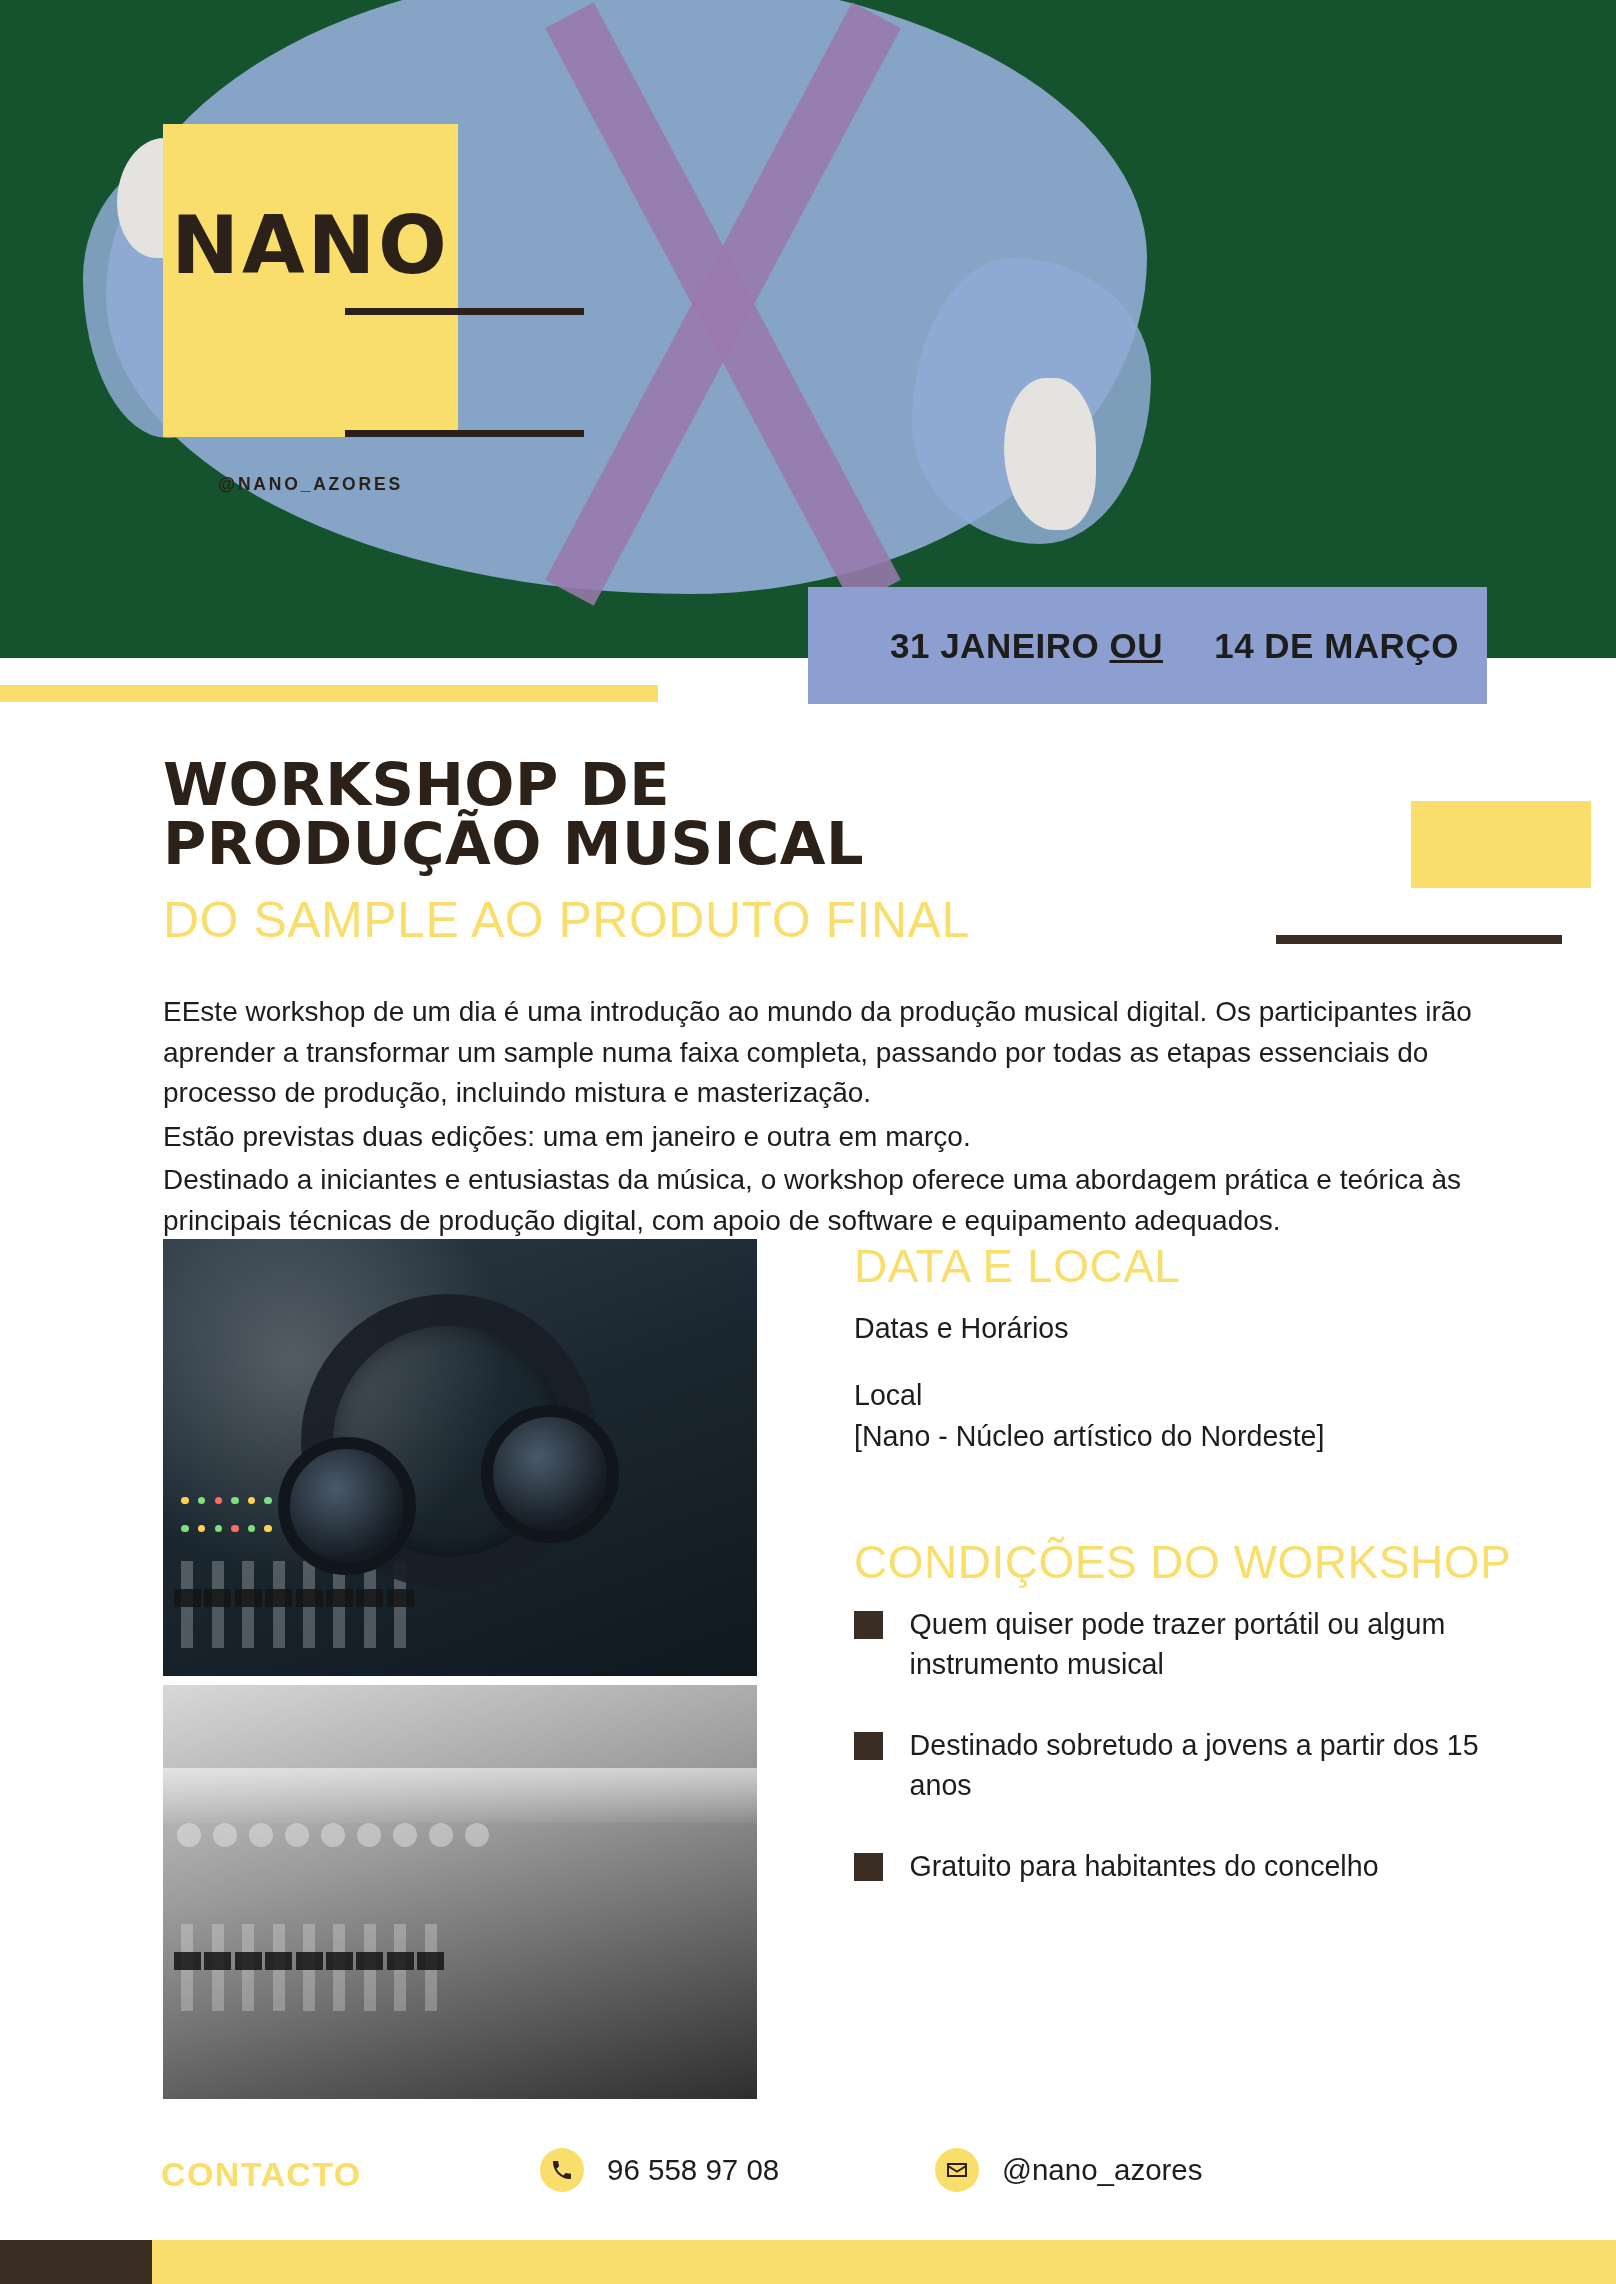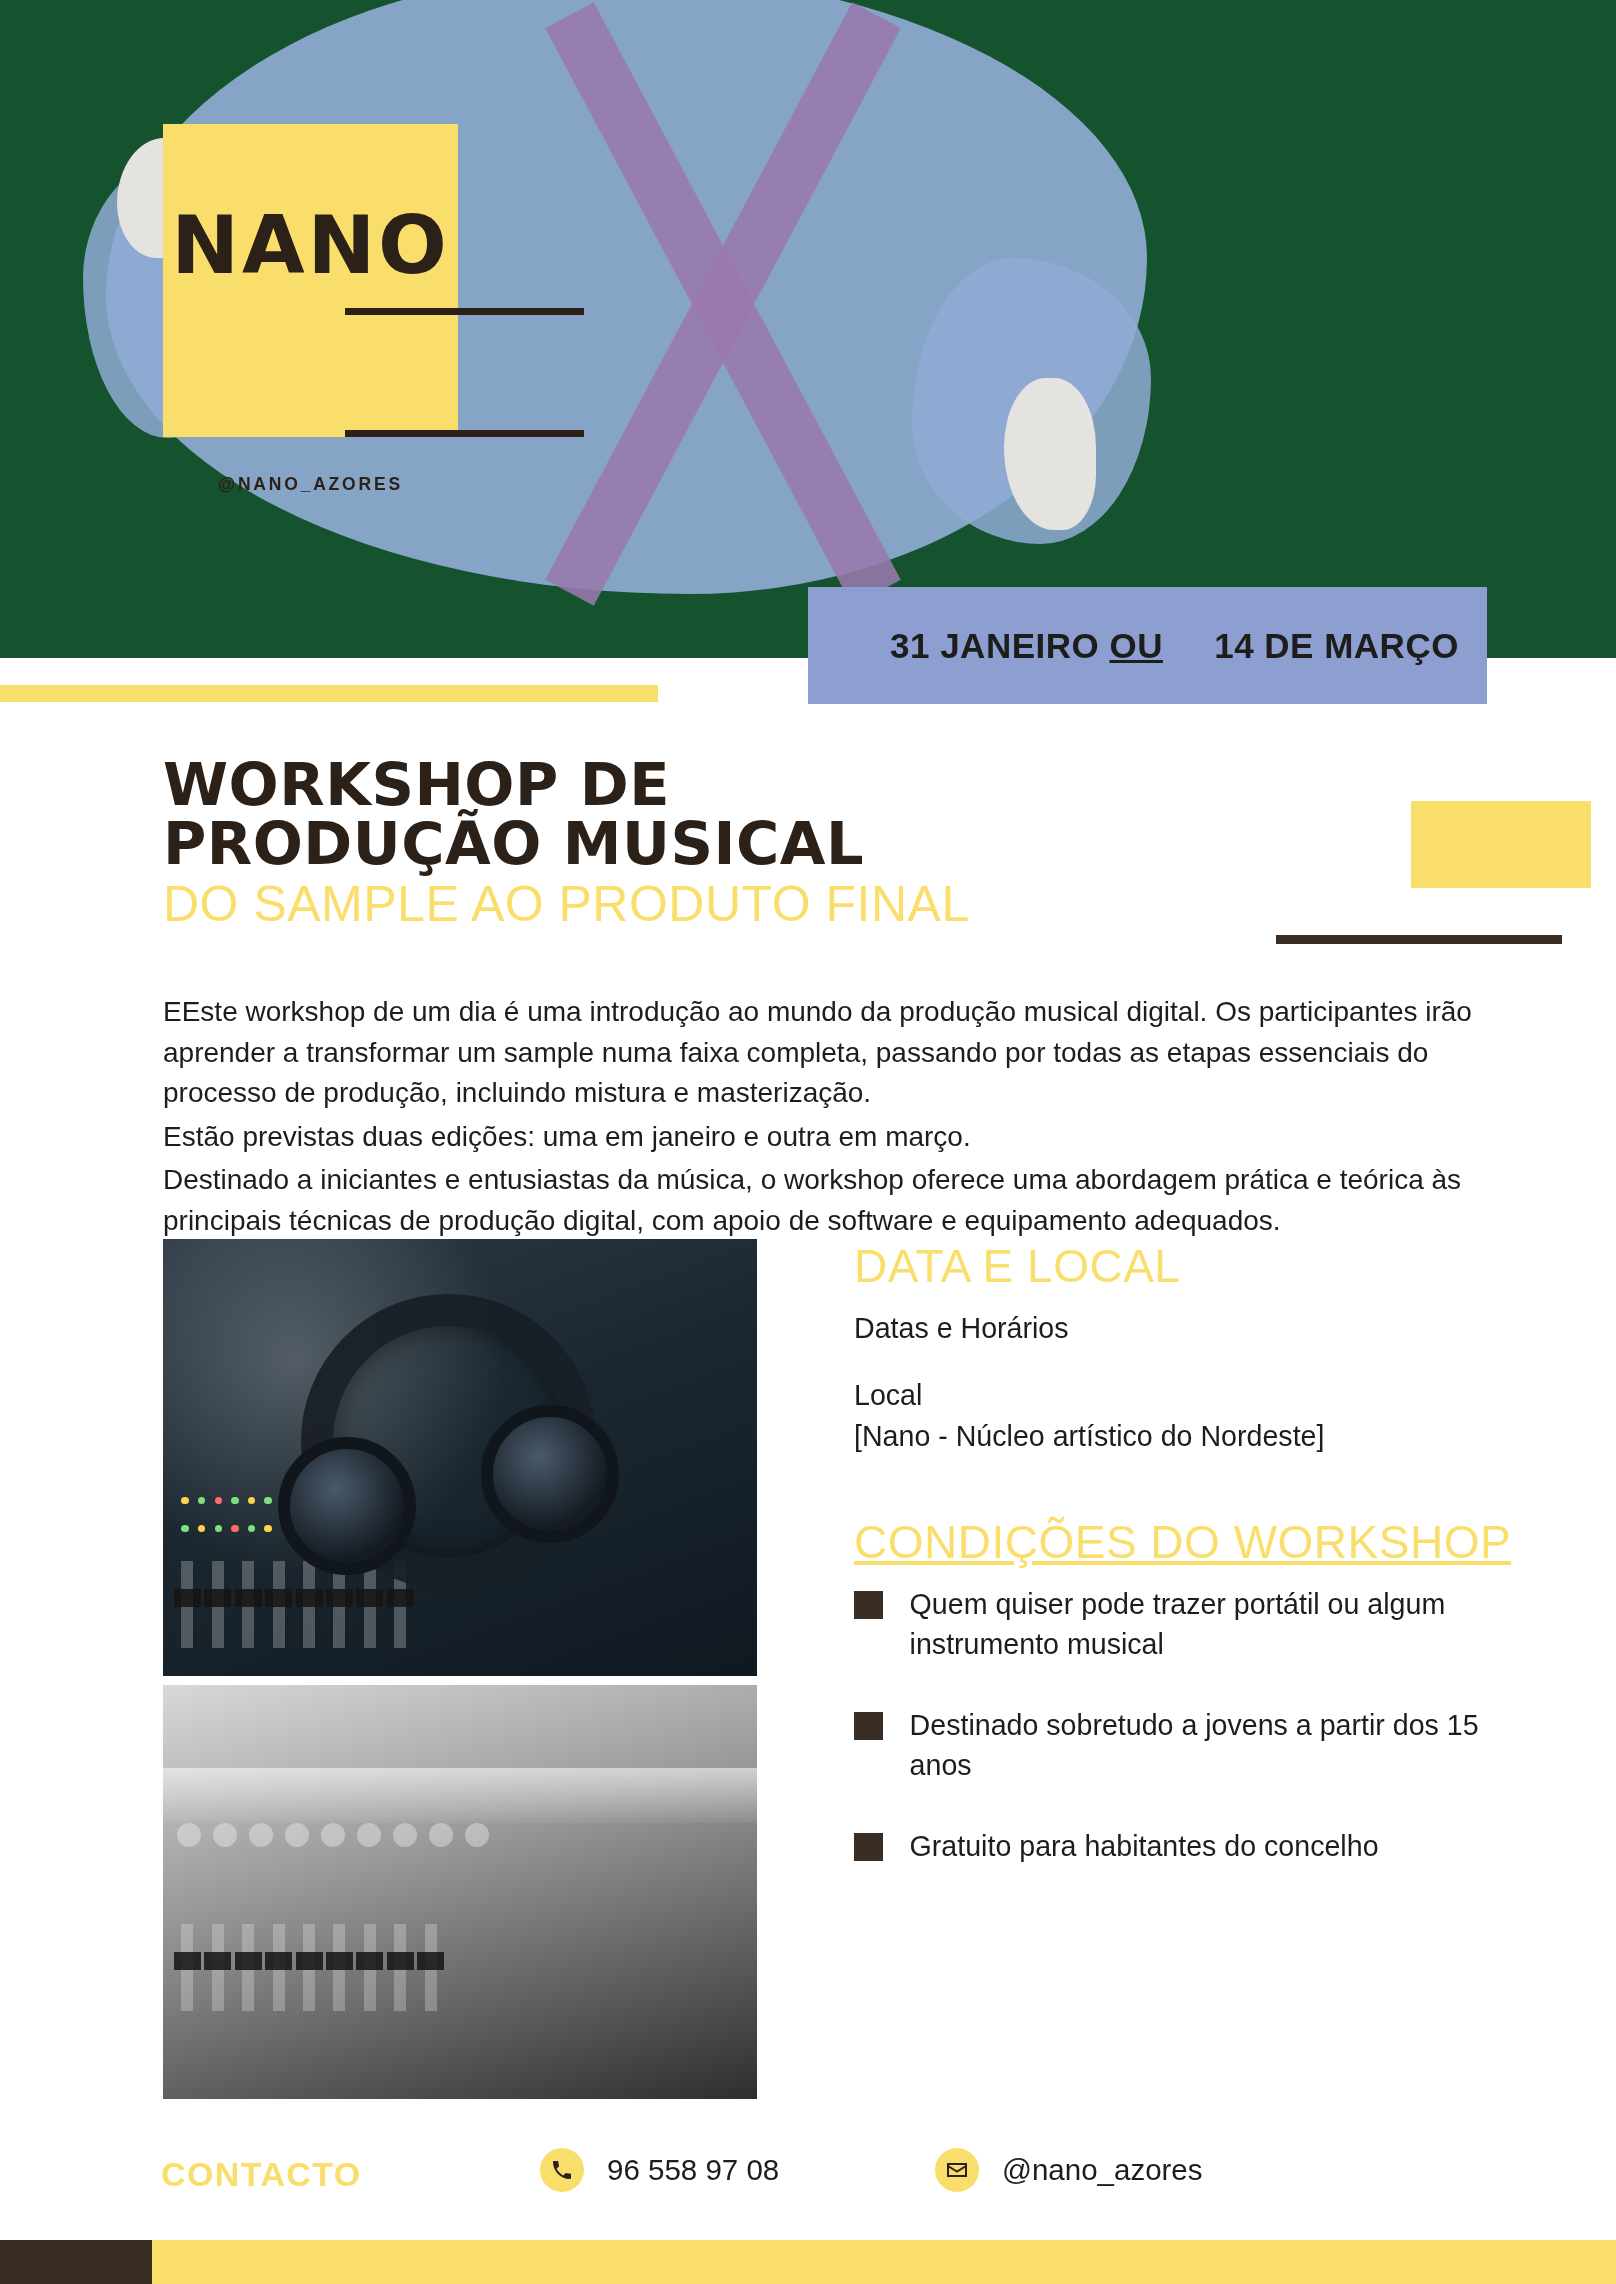--- a/index.html
+++ b/index.html
@@ -119,21 +119,21 @@
   .title {
     font-family:"DejaVu Sans", sans-serif;
     font-weight:700;
     font-size:59px;
     line-height:1.0;
     letter-spacing:0.5px;
     color:#2b2119;
     text-transform:uppercase;
   }
   .subtitle {
-    margin-top:2px;
+    margin-top:18px;
     font-size:50px;
     color:#fade6b;
     letter-spacing:0.5px;
   }
 
   .yellow-square {
     position:absolute; left:1411px; top:801px; width:180px; height:87px; background:#fade6b;
   }
   .dark-rule {
     position:absolute; left:1276px; top:935px; width:286px; height:9.2px; background:#3a2d23;
@@ -191,21 +191,21 @@
   .photo.bottom .panel-strip {
     position:absolute; left:0; right:0; height:55px;
     background:linear-gradient(180deg, rgba(255,255,255,0.55), rgba(255,255,255,0.05));
   }
 
   
   .right-col { position:absolute; left:854px; top:1239px; width:691px; }
   .sec-head {
     font-size:46px; color:#fade6b; letter-spacing:0.5px; margin-bottom:14.7px;
   }
-  .sec-head.second { margin-top:59px;text-decoration:underline; }
+  .sec-head.second { margin-top:79px; }
   .sec-text { font-size:28.6px; line-height:1.42; color:#1d1d1b; }
   .sec-text u { text-decoration:underline; font-weight:700; font-style:italic; }
   .gap { height:27px; }
 
   .bullets { margin-top:9.2px; }
   .bullet { display:flex; align-items:flex-start; margin-bottom:41px; }
   .bullet-mark { width:28.6px; height:28.6px; background:#3a2d23; flex:0 0 28.6px; margin-top:6.4px; margin-right:27px; }
   .bullet-text { font-size:28.6px; line-height:1.4; color:#1d1d1b; }
 
   

